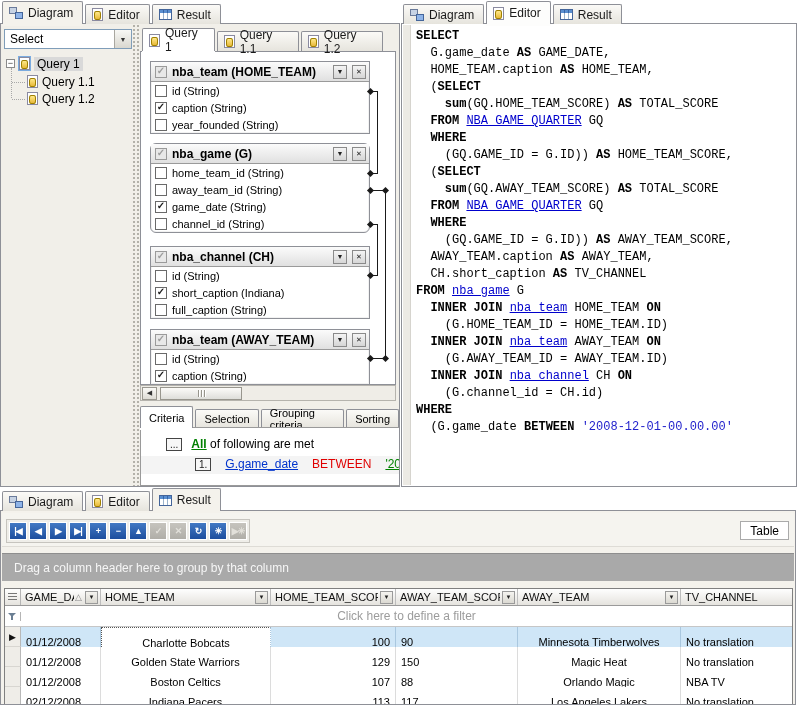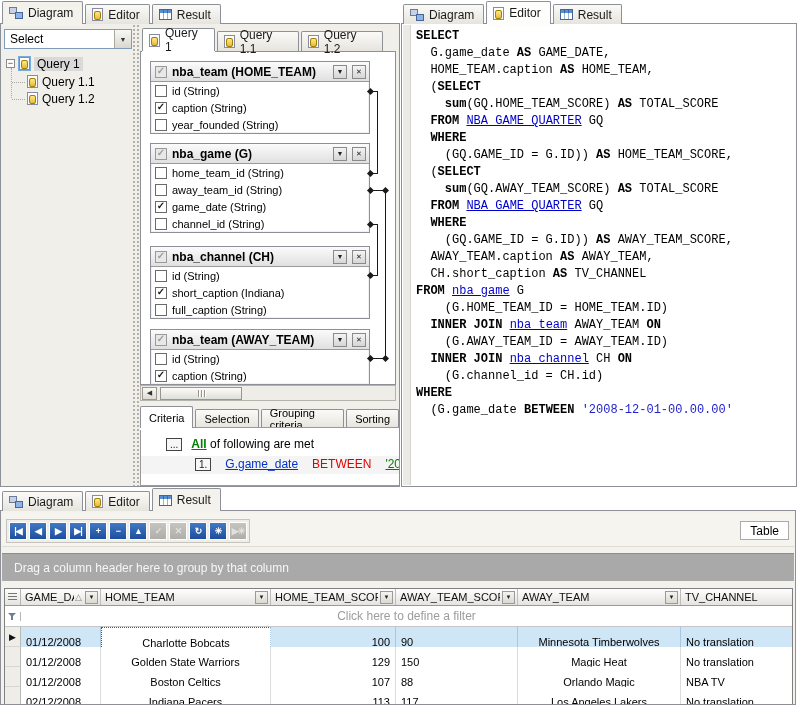--- a/index.html
+++ b/index.html
@@ -202,21 +202,21 @@
           </div>
           <div class="erow">
             <span class="cb on"></span>
             <span class="flabel">caption (String)</span>
           </div>
           <div class="erow">
             <span class="cb"></span>
             <span class="flabel">year_founded (String)</span>
           </div>
         </div>
-        <div class="ebox" style="top: 91px;">
+        <div class="ebox" style="top: 91px; border-radius: 6px;">
           <div class="ehead">
             <span class="cb gray"></span>
             <span class="etitle">nba_game (G)</span>
             <span class="ebtn">▼</span>
             <span class="ebtn">✕</span>
           </div>
           <div class="erow">
             <span class="cb"></span>
             <span class="flabel">home_team_id (String)</span>
           </div>
@@ -354,20 +354,21 @@
         <div class="sqlline"><span class="tp">  </span><span class="tk">WHERE</span></div>
         <div class="sqlline"><span class="tp">    (GQ.GAME_ID = G.ID)) </span><span class="tk">AS</span><span class="tp"> HOME_TEAM_SCORE,</span></div>
         <div class="sqlline"><span class="tp">  (</span><span class="tk">SELECT</span></div>
         <div class="sqlline"><span class="tp">    </span><span class="tk">sum</span><span class="tp">(GQ.AWAY_TEAM_SCORE) </span><span class="tk">AS</span><span class="tp"> TOTAL_SCORE</span></div>
         <div class="sqlline"><span class="tp">  </span><span class="tk">FROM</span><span class="tp"> </span><span class="tt">NBA_GAME_QUARTER</span><span class="tp"> GQ</span></div>
         <div class="sqlline"><span class="tp">  </span><span class="tk">WHERE</span></div>
         <div class="sqlline"><span class="tp">    (GQ.GAME_ID = G.ID)) </span><span class="tk">AS</span><span class="tp"> AWAY_TEAM_SCORE,</span></div>
         <div class="sqlline"><span class="tp">  AWAY_TEAM.caption </span><span class="tk">AS</span><span class="tp"> AWAY_TEAM,</span></div>
         <div class="sqlline"><span class="tp">  CH.short_caption </span><span class="tk">AS</span><span class="tp"> TV_CHANNEL</span></div>
         <div class="sqlline"><span class="tk">FROM</span><span class="tp"> </span><span class="tt">nba_game</span><span class="tp"> G</span></div>
+        <div class="sqlline"><span class="tp">  </span><span class="tk">INNER JOIN</span><span class="tp"> </span><span class="tt">nba_team</span><span class="tp"> HOME_TEAM </span><span class="tk">ON</span></div>
         <div class="sqlline"><span class="tp">    (G.HOME_TEAM_ID = HOME_TEAM.ID)</span></div>
         <div class="sqlline"><span class="tp">  </span><span class="tk">INNER JOIN</span><span class="tp"> </span><span class="tt">nba_team</span><span class="tp"> AWAY_TEAM </span><span class="tk">ON</span></div>
         <div class="sqlline"><span class="tp">    (G.AWAY_TEAM_ID = AWAY_TEAM.ID)</span></div>
         <div class="sqlline"><span class="tp">  </span><span class="tk">INNER JOIN</span><span class="tp"> </span><span class="tt">nba_channel</span><span class="tp"> CH </span><span class="tk">ON</span></div>
         <div class="sqlline"><span class="tp">    (G.channel_id = CH.id)</span></div>
         <div class="sqlline"><span class="tk">WHERE</span></div>
         <div class="sqlline"><span class="tp">  (G.game_date </span><span class="tk">BETWEEN</span><span class="tp"> </span><span class="ts">'2008-12-01-00.00.00'</span></div>
       </div>
   </div>
 </div>

